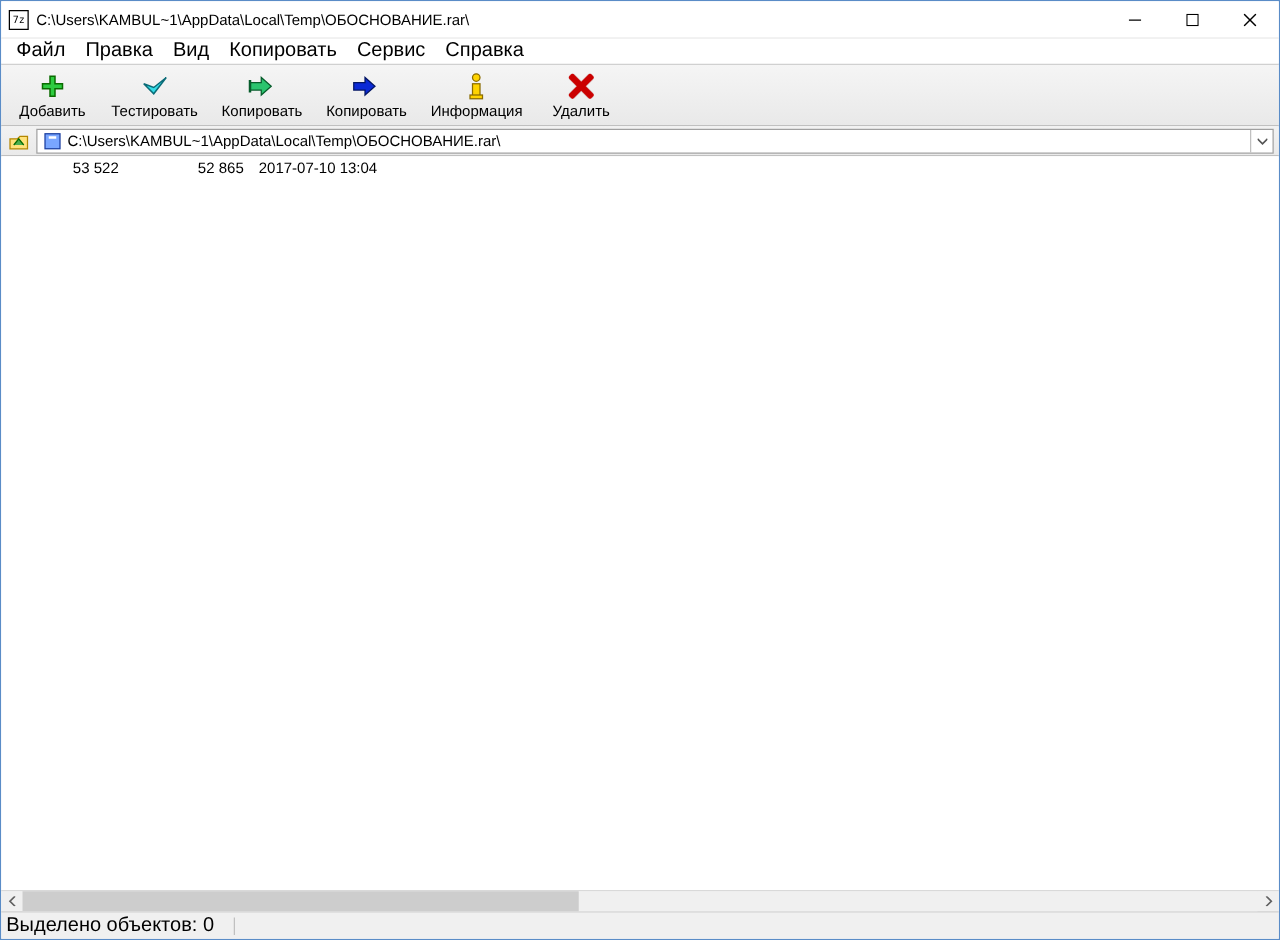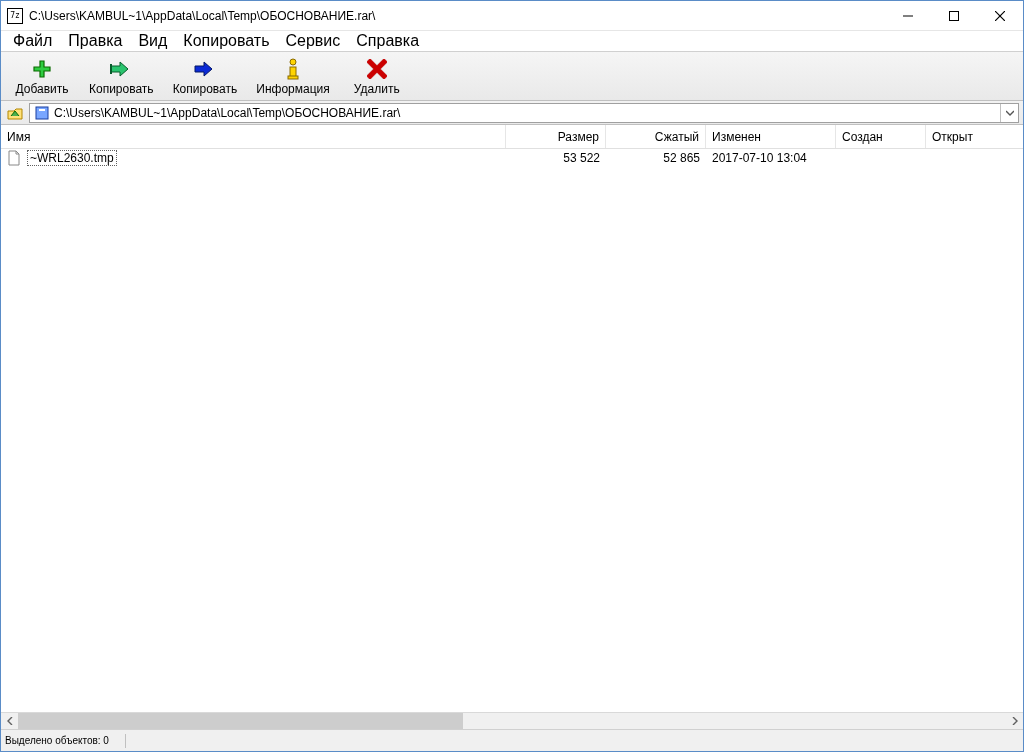--- a/index.html
+++ b/index.html
@@ -175,21 +175,21 @@
   }
 
   
   .statusbar {
     height:22px;
     background:#f0f0f0;
     border-top:1px solid #d0d0d0;
     display:flex;
     align-items:center;
     padding-left:4px;
-    font-size:10px;
+    font-size:16px;
   }
   .status-cell {
     height:100%; display:flex; align-items:center; padding-right:10px;
   }
   .status-sep {
     width:1px; height:14px; background:#c0c0c0; margin:0 6px;
   }
 </style>
 </head>
 <body>
@@ -232,20 +232,28 @@
     <div class="tbtn">
       <div class="ticon">
         <svg width="22" height="22" viewBox="0 0 22 22">
             <path d="M9 3h4v6h6v4h-6v6h-4v-6H3v-4h6z" fill="#2ecc40" stroke="#0a6b00" stroke-width="1.2"></path>
           </svg>
       </div>
       <div class="tlabel">Добавить</div>
     </div>
     <div class="tbtn">
       <div class="ticon">
+        <svg width="24" height="22" viewBox="0 0 24 22">
+            <path d="M3 9 L11 17 L21 4 L11 12 Z" fill="#34dbe6" stroke="#0a6b77" stroke-width="1.2"></path>
+          </svg>
+      </div>
+      <div class="tlabel">Тестировать</div>
+    </div>
+    <div class="tbtn">
+      <div class="ticon">
         <svg width="26" height="22" viewBox="0 0 26 22">
             <path d="M3 8 h9 v-4 l8 7 l-8 7 v-4 h-9 z" fill="#2ac46e" stroke="#065c2b" stroke-width="1"></path>
             <line x1="3" y1="6" x2="3" y2="16" stroke="#065c2b" stroke-width="2"></line>
           </svg>
       </div>
       <div class="tlabel">Копировать</div>
     </div>
     <div class="tbtn">
       <div class="ticon">
         <svg width="26" height="22" viewBox="0 0 26 22">
@@ -291,40 +299,23 @@
       </div>
       <span class="path">C:\Users\KAMBUL~1\AppData\Local\Temp\ОБОСНОВАНИЕ.rar\</span>
       <div class="addr-drop">
         <svg width="8" height="8" viewBox="0 0 8 8">
             <path d="M0 2 L4 6 L8 2" fill="none" stroke="#555" stroke-width="1.4"></path>
           </svg>
       </div>
     </div>
   </div>
 
-  <div class="list-header">
-    <div class="col col-name">Имя</div>
-    <div class="col col-size num">Размер</div>
-    <div class="col col-packed num">Сжатый</div>
-    <div class="col col-mod">Изменен</div>
-    <div class="col col-created">Создан</div>
-    <div class="col col-opened">Открыт</div>
-  </div>
 
   <div class="list-body">
     <div class="row">
-      <div class="col col-name" style="display:flex;align-items:center;">
-        <span class="file-icon">
-          <svg width="14" height="16" viewBox="0 0 14 16">
-              <path d="M2 1 h7 l3 3 v11 h-10 z" fill="#fff" stroke="#888" stroke-width="1"></path>
-              <path d="M9 1 v3 h3" fill="none" stroke="#888" stroke-width="1"></path>
-            </svg>
-        </span>
-        <span class="filename-box">~WRL2630.tmp</span>
-      </div>
       <div class="col col-size num">53 522</div>
       <div class="col col-packed num">52 865</div>
       <div class="col col-mod">2017-07-10 13:04</div>
       <div class="col col-created"></div>
       <div class="col col-opened"></div>
     </div>
   </div>
 
   <div class="hscroll">
     <div class="arrow">

